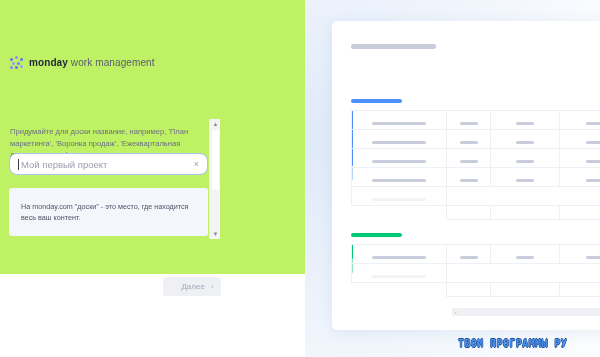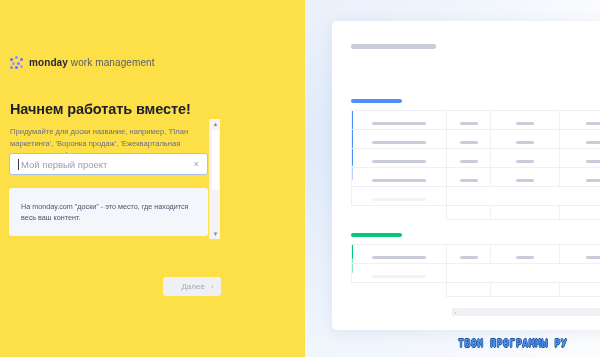--- a/index.html
+++ b/index.html
@@ -7,22 +7,22 @@
     width: 600px; height: 357px;
     font-family: "Liberation Sans", sans-serif;
     background: #ffffff;
     overflow: hidden;
   }
   .screen { position: relative; width: 600px; height: 357px; }
 
   
   .left-panel {
     position: absolute; left: 0; top: 0;
-    width: 305px; height: 357px;
-    background: #fde047;
+    width: 305px; height: 274px;
+    background: #bef264;
   }
   .brand {
     position: absolute; left: 10px; top: 56px;
     display: flex; align-items: center; gap: 6px;
   }
   .brand-mark { width: 13px; height: 13px; position: relative; }
   .brand-mark i {
     position: absolute; width: 3px; height: 3px; border-radius: 50%;
     display: block;
   }
@@ -50,21 +50,21 @@
   .hint {
     position: absolute; left: 10px; top: 0px;
     width: 198px;
     font-size: 7.6px; line-height: 11.5px;
     color: #6d6d86;
   }
   .field-wrap {
     position: absolute; left: 9px; top: 27px;
     width: 199px; height: 22px;
     border: 1px solid #a9c2ef;
-    border-radius: 3px;
+    border-radius: 8px;
     background: #ffffff;
     display: flex; align-items: center;
   }
   .caret {
     width: 1px; height: 11px; background: #3a3a4a;
     margin-left: 8px; flex: 0 0 auto;
   }
   .field-placeholder {
     font-size: 9.5px; color: #9b9bb0; margin-left: 2px;
     flex: 1 1 auto; white-space: nowrap; overflow: hidden;
@@ -198,21 +198,20 @@
           <i></i>
           <i></i>
           <i></i>
           <i></i>
           <i></i>
           <i></i>
       </span>
       <span class="brand-text"><b>monday</b><span> work management</span></span>
     </div>
 
-    <div class="headline">Начнем работать вместе!</div>
 
     <div class="content-scroll">
 
       <div class="hint">Придумайте для доски название, например, 'План маркетинга', 'Воронка продаж', 'Ежеквартальная дорожная карта'...</div>
 
       <div class="field-wrap">
         <span class="caret"></span>
         <span class="field-placeholder">Мой первый проект</span>
         <span class="clear-x">×</span>
       </div>

